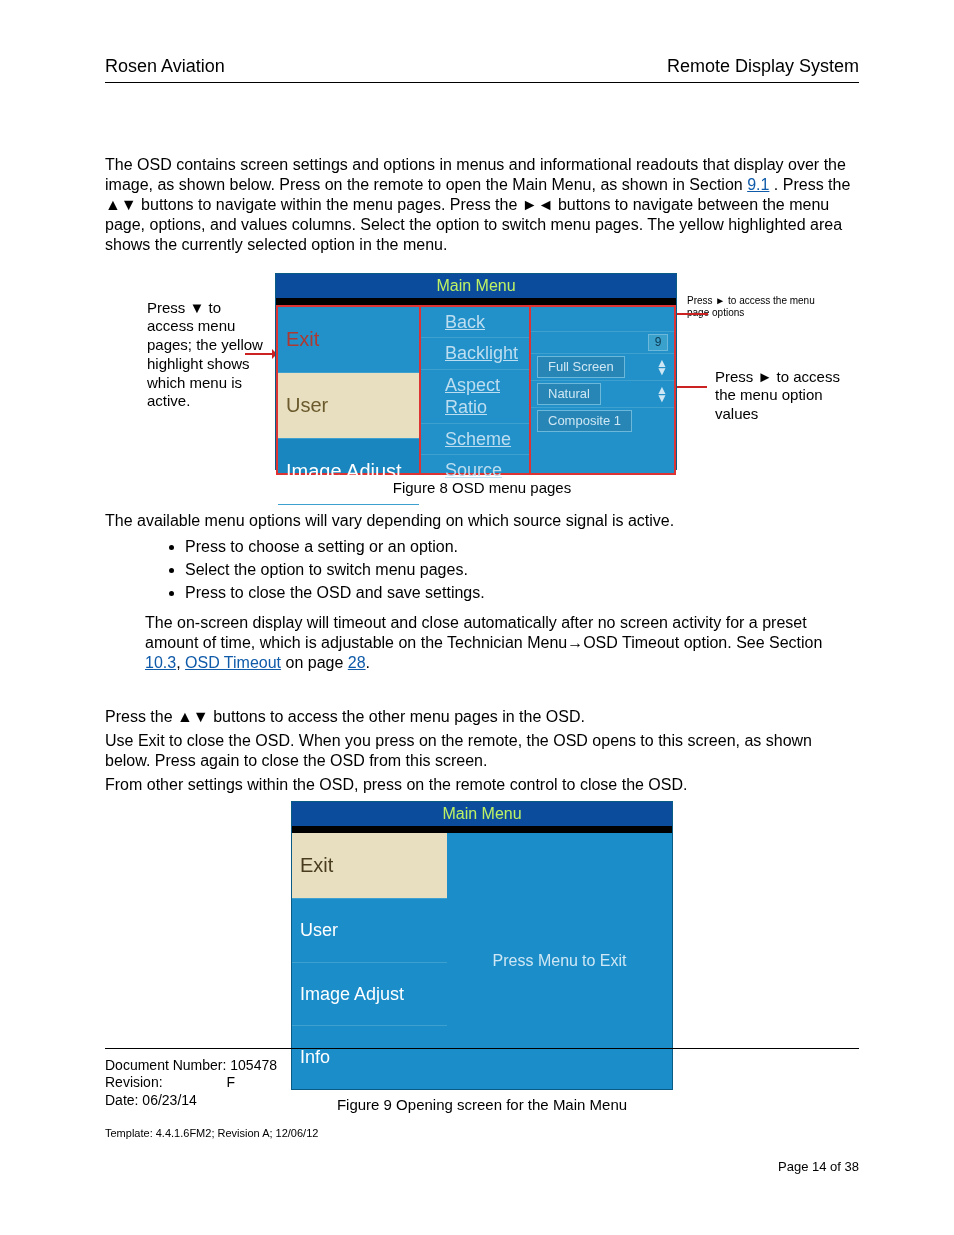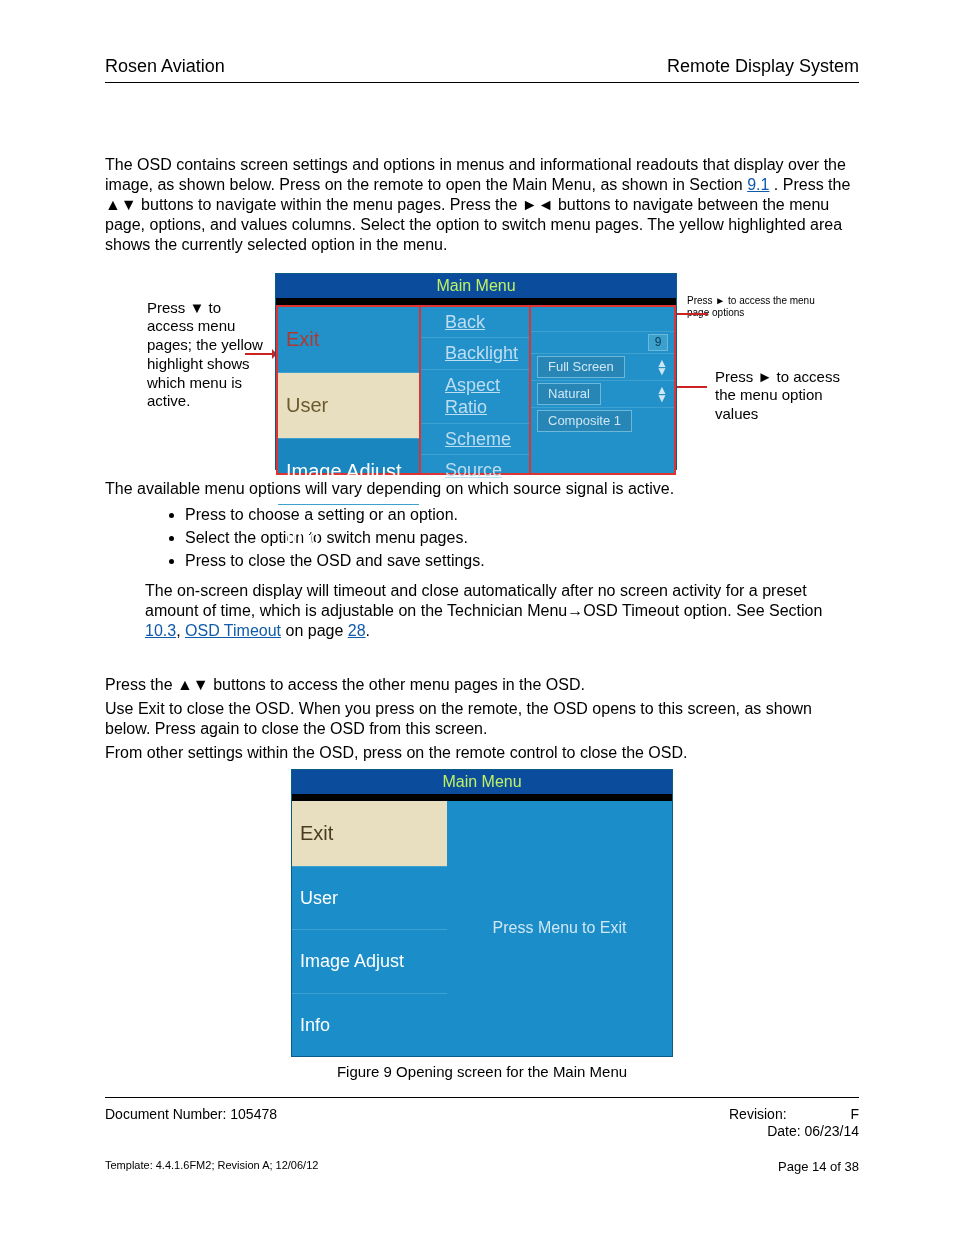--- a/index.html
+++ b/index.html
@@ -200,21 +200,21 @@
   }
 
   .footer {
     position:absolute;
     left:105px; right:95px;
     bottom:60px;
     border-top:1.5px solid #000;
     padding-top:8px;
     font-size:14px;
   }
-  .footer-row { display:flex; justify-content:space-between; }
+  .footer-row { display:flex; justify-content:flex-start;flex-direction:column; }
   .tmpl { font-size:11px; margin-top:18px; }
   .pn { text-align:right; font-size:13px; margin-top:18px; }
 </style>
 </head>
 <body>
 
 <div class="page">
   <div class="hdr">
     <span>Rosen Aviation</span>
     <span>Remote Display System</span>
@@ -267,20 +267,21 @@
               <span class="val-pill">Natural</span>
               <span class="spinbtn">▲<br>▼</span>
             </div>
             <div class="val-row" style="border-bottom:none">
               <span class="val-pill">Composite 1</span>
             </div>
           </div>
         </div>
       </div>
     </div>
+    <div class="figcap">Figure 8  OSD menu pages</div>
 
     <p class="para">The available menu options will vary depending on which source signal is active.</p>
 
     <ul class="bullets">
       <li><span>Press </span><span> to choose a setting or an option.</span></li>
       <li><span>Select the </span><span> option to switch menu pages.</span></li>
       <li><span>Press </span><span> to close the OSD and save settings.</span></li>
     </ul>
 
     <p class="note para">

